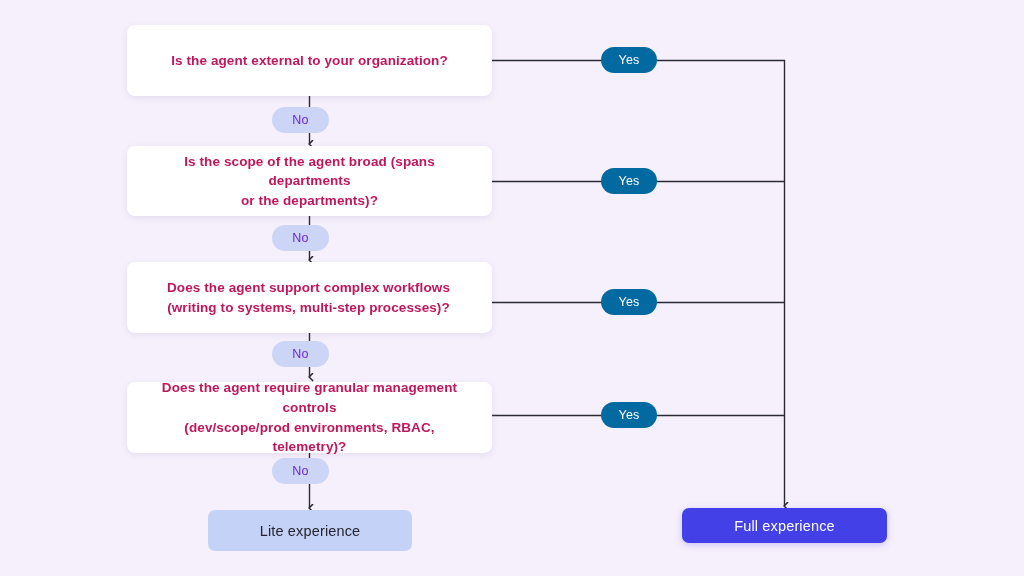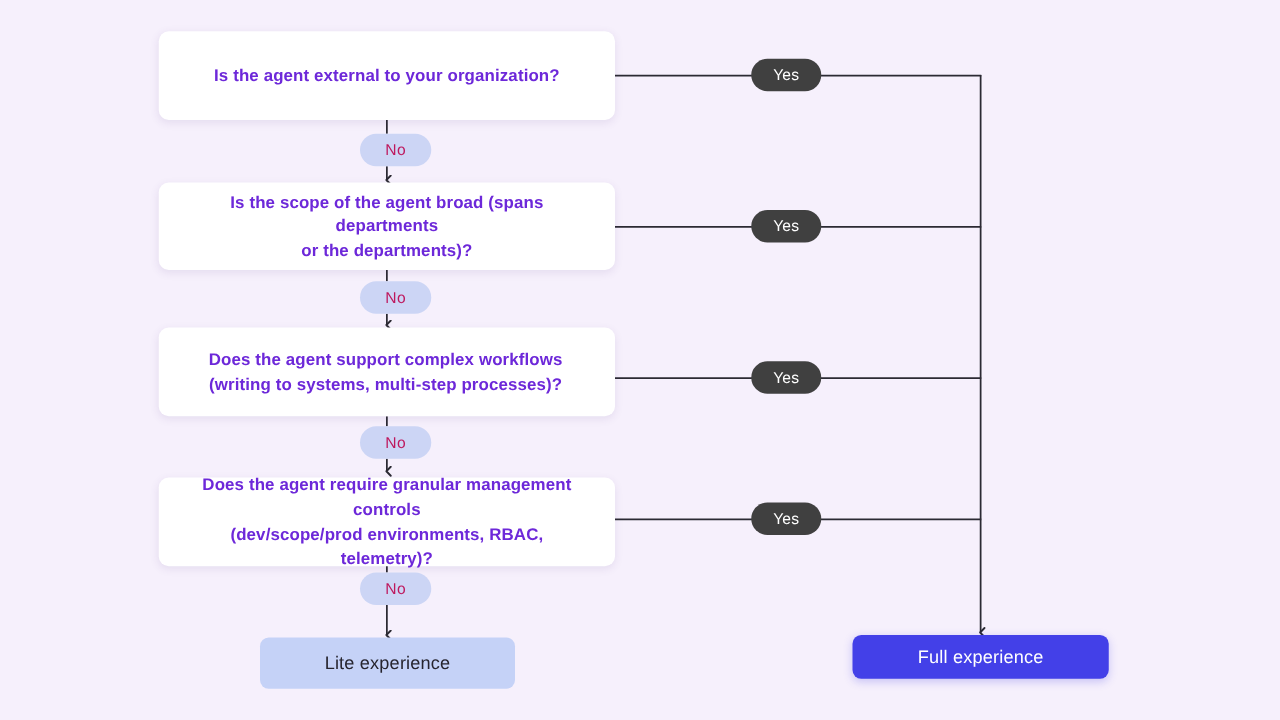--- a/index.html
+++ b/index.html
@@ -38,51 +38,51 @@
     display: flex;
     align-items: center;
     justify-content: center;
     text-align: center;
     box-sizing: border-box;
     padding: 6px 26px;
   }
   .qcard .qtext {
     font-size: 13.5px;
     font-weight: bold;
-    color: #6d28d9;
+    color: #be185d;
     line-height: 1.45;
     letter-spacing: 0.1px;
   }
   #q1 { top: 25px;  height: 71px; }
   #q2 { top: 146px; height: 70px; }
   #q3 { top: 262px; height: 71px; padding-left: 24px; }
   #q4 { top: 382px; height: 71px; }
 
   
   .pill {
     position: absolute;
     display: flex;
     align-items: center;
     justify-content: center;
     border-radius: 999px;
     font-size: 12.5px;
     letter-spacing: 0.2px;
   }
   .pill-no {
-    left: 288px;
+    left: 272px;
     width: 57px;
     height: 26px;
     background: #ccd5f5;
-    color: #be185d;
+    color: #6d28d9;
   }
   .pill-yes {
     left: 601px;
     width: 56px;
     height: 26px;
-    background: #404040;
+    background: #0369a1;
     color: #ffffff;
   }
   #no1 { top: 107px; }
   #no2 { top: 225px; }
   #no3 { top: 341px; }
   #no4 { top: 458px; }
   #yes1 { top: 47px;  }
   #yes2 { top: 168px; }
   #yes3 { top: 289px; }
   #yes4 { top: 402px; }

